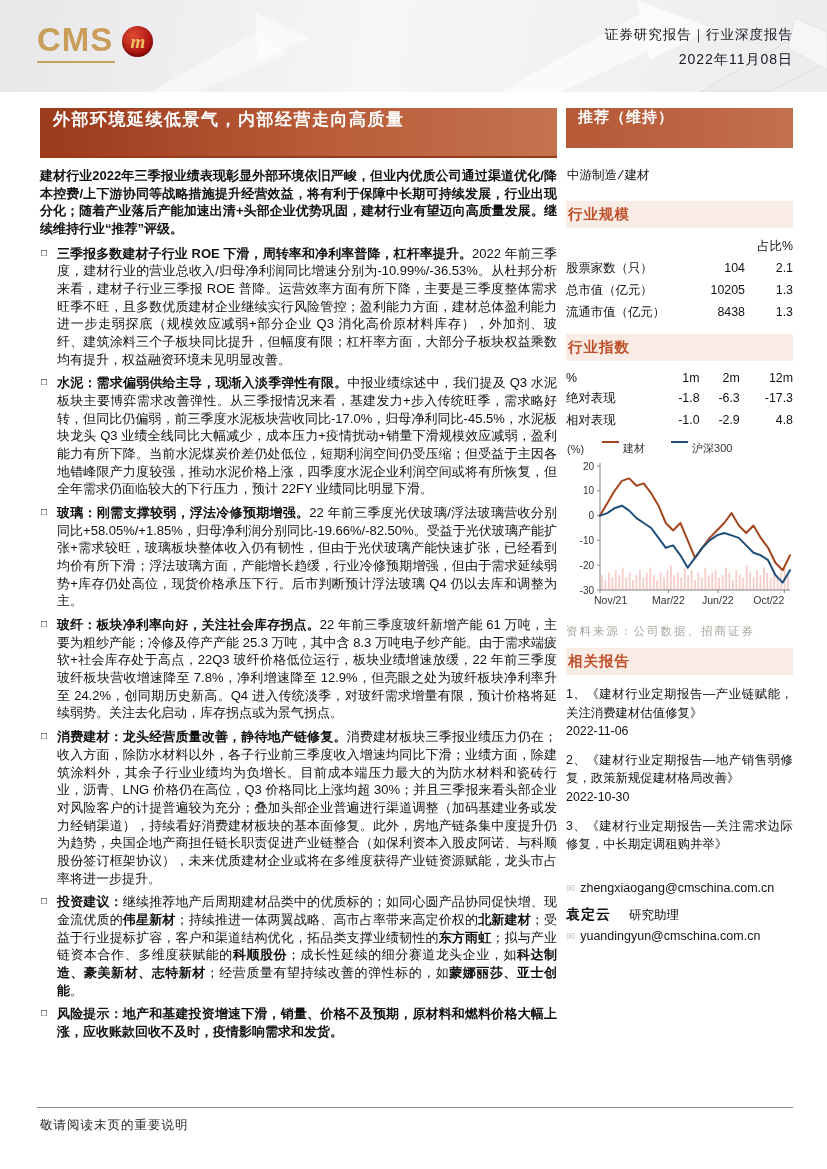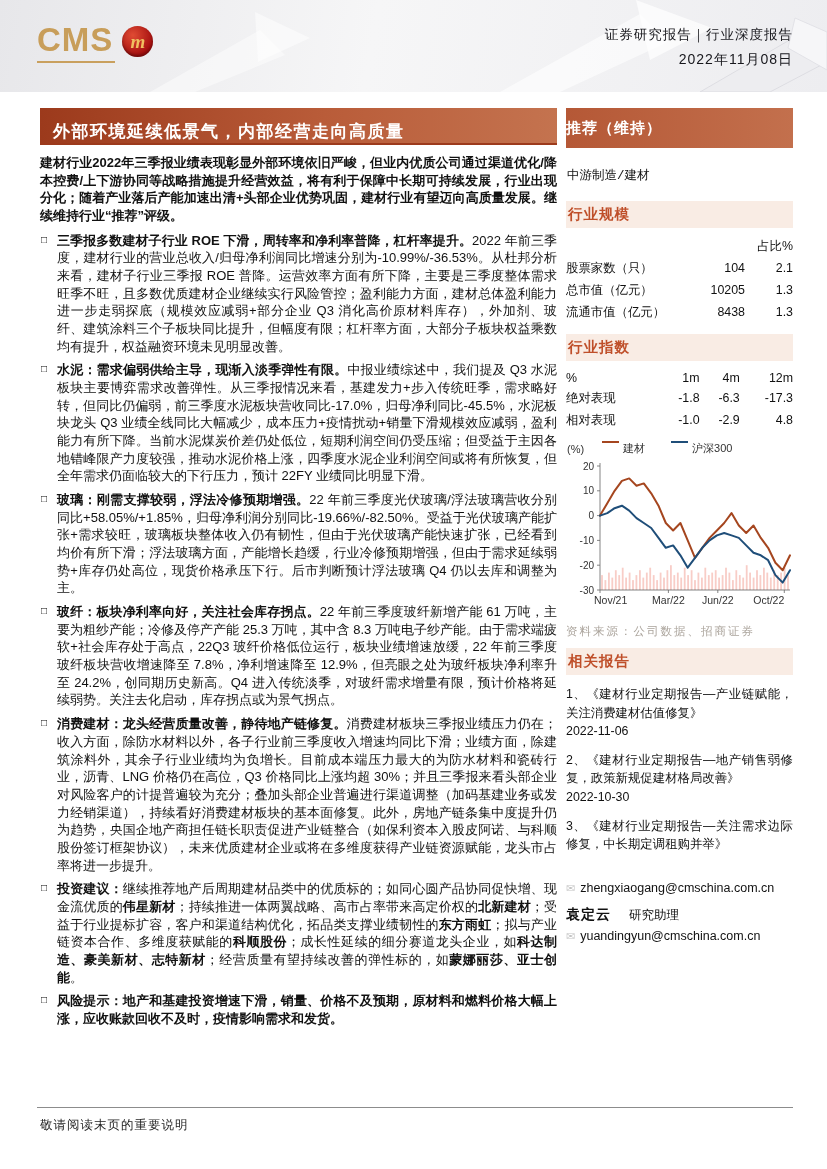--- a/index.html
+++ b/index.html
@@ -24,35 +24,35 @@
   .head-right { position:absolute; right:34px; top:26px; text-align:right; color:#17171c; }
   .head-right .rtype { font-size:13.5px; letter-spacing:1px; }
   .head-right .rdate { font-size:14px; margin-top:7px; letter-spacing:1px; }
 
   
   .cols { display:flex; padding:16px 34px 0 40px; gap:9px; }
   .left { width:517px; flex:none; }
   .right { width:227px; flex:none; }
 
   
-  .title-banner { height:35px; background:linear-gradient(90deg,#9c3a1c 0%,#b95c39 55%,#c4734f 100%);
-                  color:#fff; display:flex; align-items:flex-end; padding-left:13px;
+  .title-banner { height:48px; background:linear-gradient(90deg,#9c3a1c 0%,#b95c39 55%,#c4734f 100%);
+                  color:#fff; display:flex; align-items:flex-start; padding-left:13px;
                   font-size:17px; font-weight:bold; letter-spacing:1.5px; }
   .subtitle { color:#c05a36; font-size:19.5px; font-weight:bold; letter-spacing:1px; margin:17px 0 10px 1px; }
   .rule { border:none; border-top:2px solid #9c3a1c; margin-bottom:9px; }
   .intro { font-size:13px; line-height:1.36; font-weight:bold; text-align:justify; margin-bottom:7px; }
   .bullets { list-style:none; }
   .bullets li { position:relative; padding-left:17px; font-size:13px; line-height:1.36;
                 text-align:justify; margin-bottom:6px; }
   .bullets .marker { position:absolute; left:1px; top:1px; font-size:10px; color:#000; }
   .b { font-weight:bold; }
 
   
   .rating-banner { height:40px; background:linear-gradient(90deg,#b55836 0%,#c3704d 100%);
-                   color:#fff; display:flex; align-items:center; 
+                   color:#fff; display:flex; padding-left:12px;
                    font-size:15px; font-weight:bold; letter-spacing:1px; }
   .category { font-size:12.5px; margin:19px 0 0 1px;font-family:Liberation Mono, monospace; }
   .strip { background:#f9ece4; color:#bf4f2a; font-weight:bold; font-size:14.5px;
            padding:4px 0 4px 2px; letter-spacing:1px; }
   .strip.s1 { margin-top:17px; }
   .strip.s2 { margin-top:11px; }
   .strip.s3 { margin-top:9px; }
   table.side { width:100%; border-collapse:collapse; font-size:12.4px; margin-top:7px; }
   table.side td, table.side th { padding:2.5px 0; font-weight:normal; }
   table.side .lab { text-align:left; }
@@ -153,21 +153,21 @@
         </tr>
       </tbody>
         </table>
 
       <div class="strip s2">行业指数</div>
       <table class="side">
         <tbody>
             <tr>
           <th class="lab">%</th>
           <th class="num">1m</th>
-          <th class="num">4m</th>
+          <th class="num">2m</th>
           <th class="num">12m</th>
         </tr>
         <tr>
           <td class="lab">绝对表现</td>
           <td class="num">-1.8</td>
           <td class="num">-6.3</td>
           <td class="num">-17.3</td>
         </tr>
         <tr>
           <td class="lab">相对表现</td>

